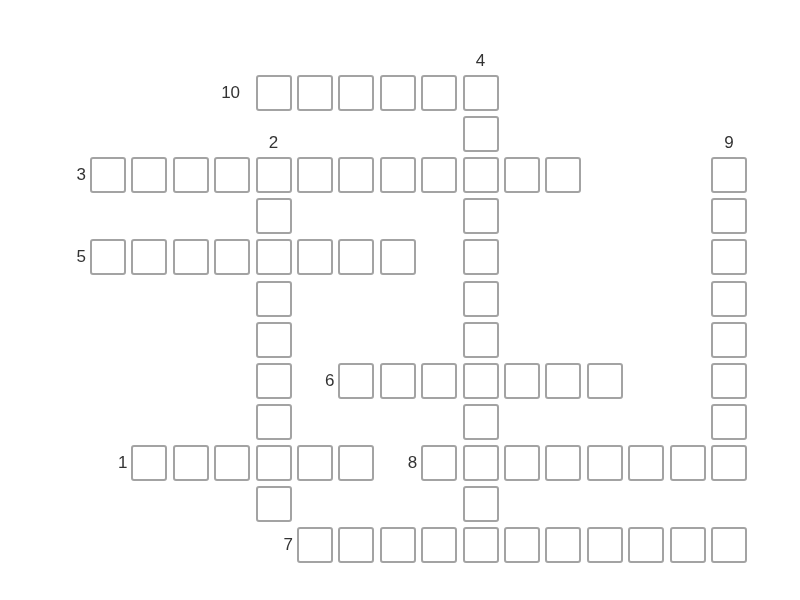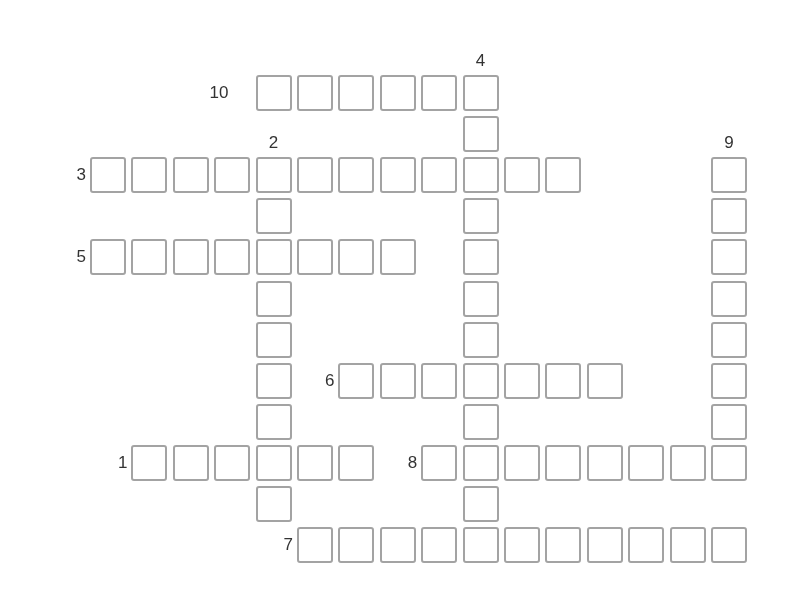--- a/index.html
+++ b/index.html
@@ -110,19 +110,19 @@
     <div class="cell" style="left: 669.6px; top: 444.9px;"></div>
     <div class="cell" style="left: 711px; top: 444.9px;"></div>
     <div class="clue-label" style="left: 711px; top: 131.2px; width: 36px; height: 24px; line-height: 24px; text-align: center;">9</div>
     <div class="cell" style="left: 711px; top: 157.2px;"></div>
     <div class="cell" style="left: 711px; top: 198.3px;"></div>
     <div class="cell" style="left: 711px; top: 239.4px;"></div>
     <div class="cell" style="left: 711px; top: 280.5px;"></div>
     <div class="cell" style="left: 711px; top: 321.6px;"></div>
     <div class="cell" style="left: 711px; top: 362.7px;"></div>
     <div class="cell" style="left: 711px; top: 403.8px;"></div>
-    <div class="clue-label" style="left: 209.6px; top: 75px; width: 42px; height: 36px; line-height: 36px; text-align: left;">10</div>
+    <div class="clue-label" style="left: 209.6px; top: 75px; width: 42px; height: 36px; line-height: 36px; text-align: center;">10</div>
     <div class="cell" style="left: 255.6px; top: 75px;"></div>
     <div class="cell" style="left: 297px; top: 75px;"></div>
     <div class="cell" style="left: 338.4px; top: 75px;"></div>
     <div class="cell" style="left: 379.8px; top: 75px;"></div>
     <div class="cell" style="left: 421.2px; top: 75px;"></div>
   </div>
 
 </body></html>

